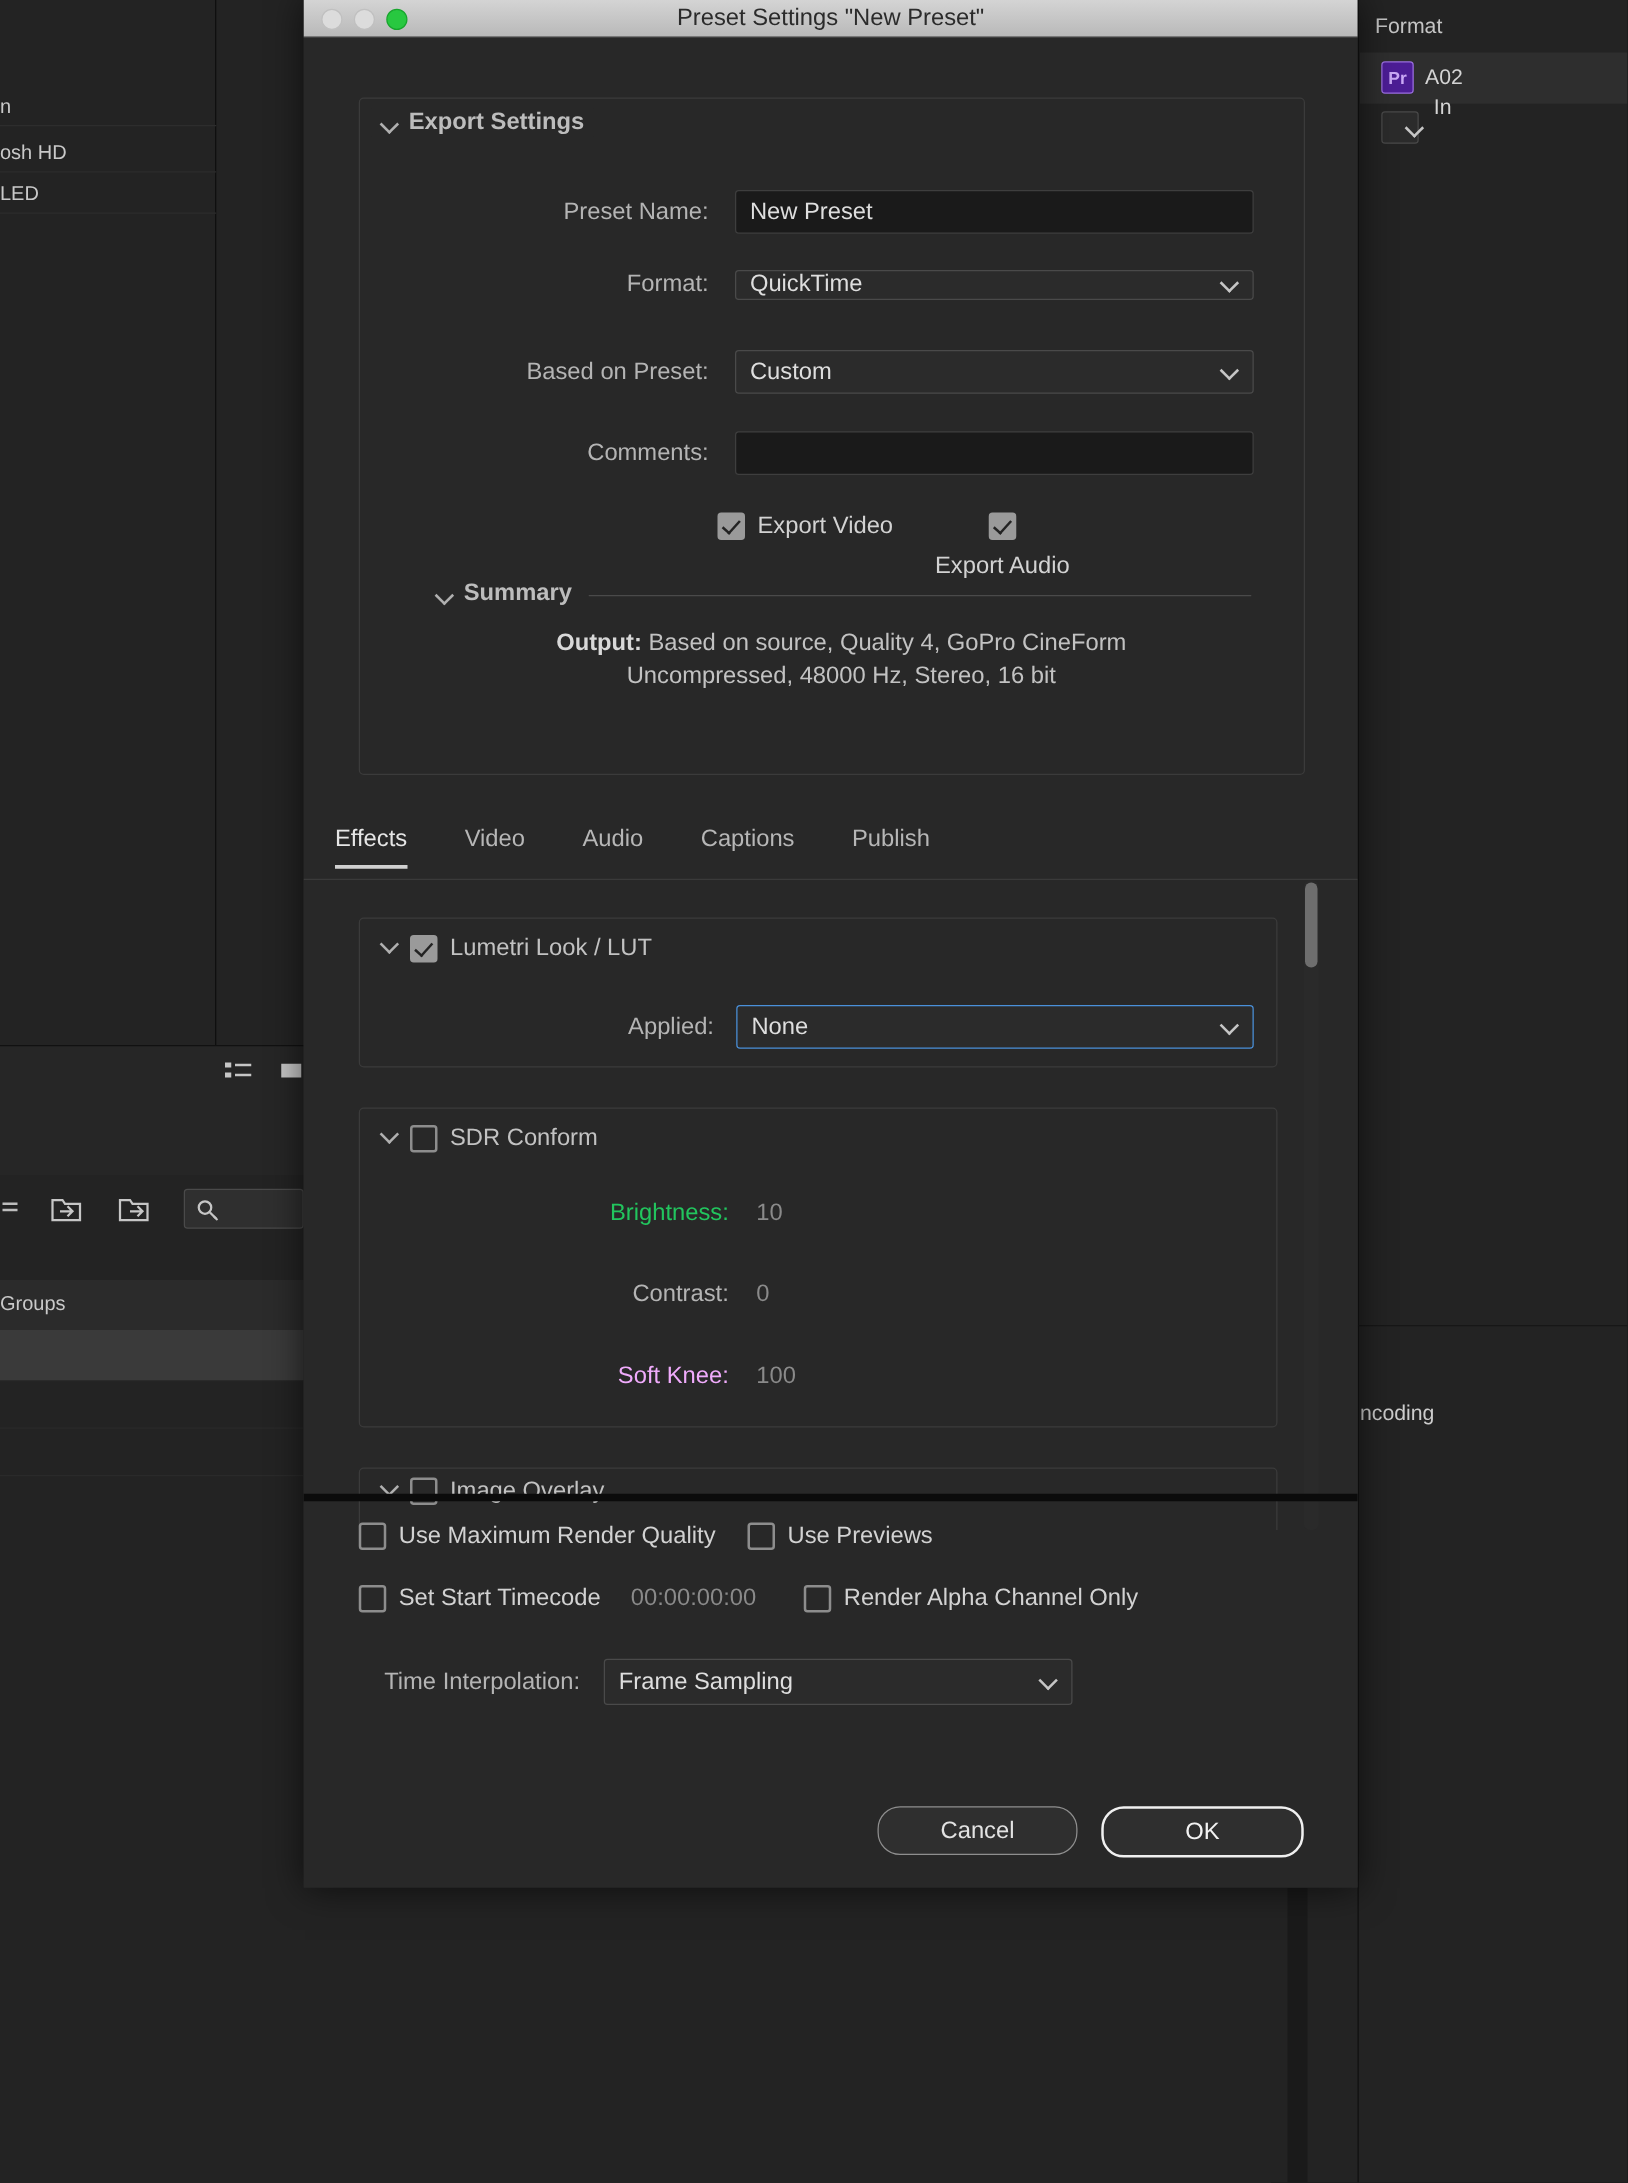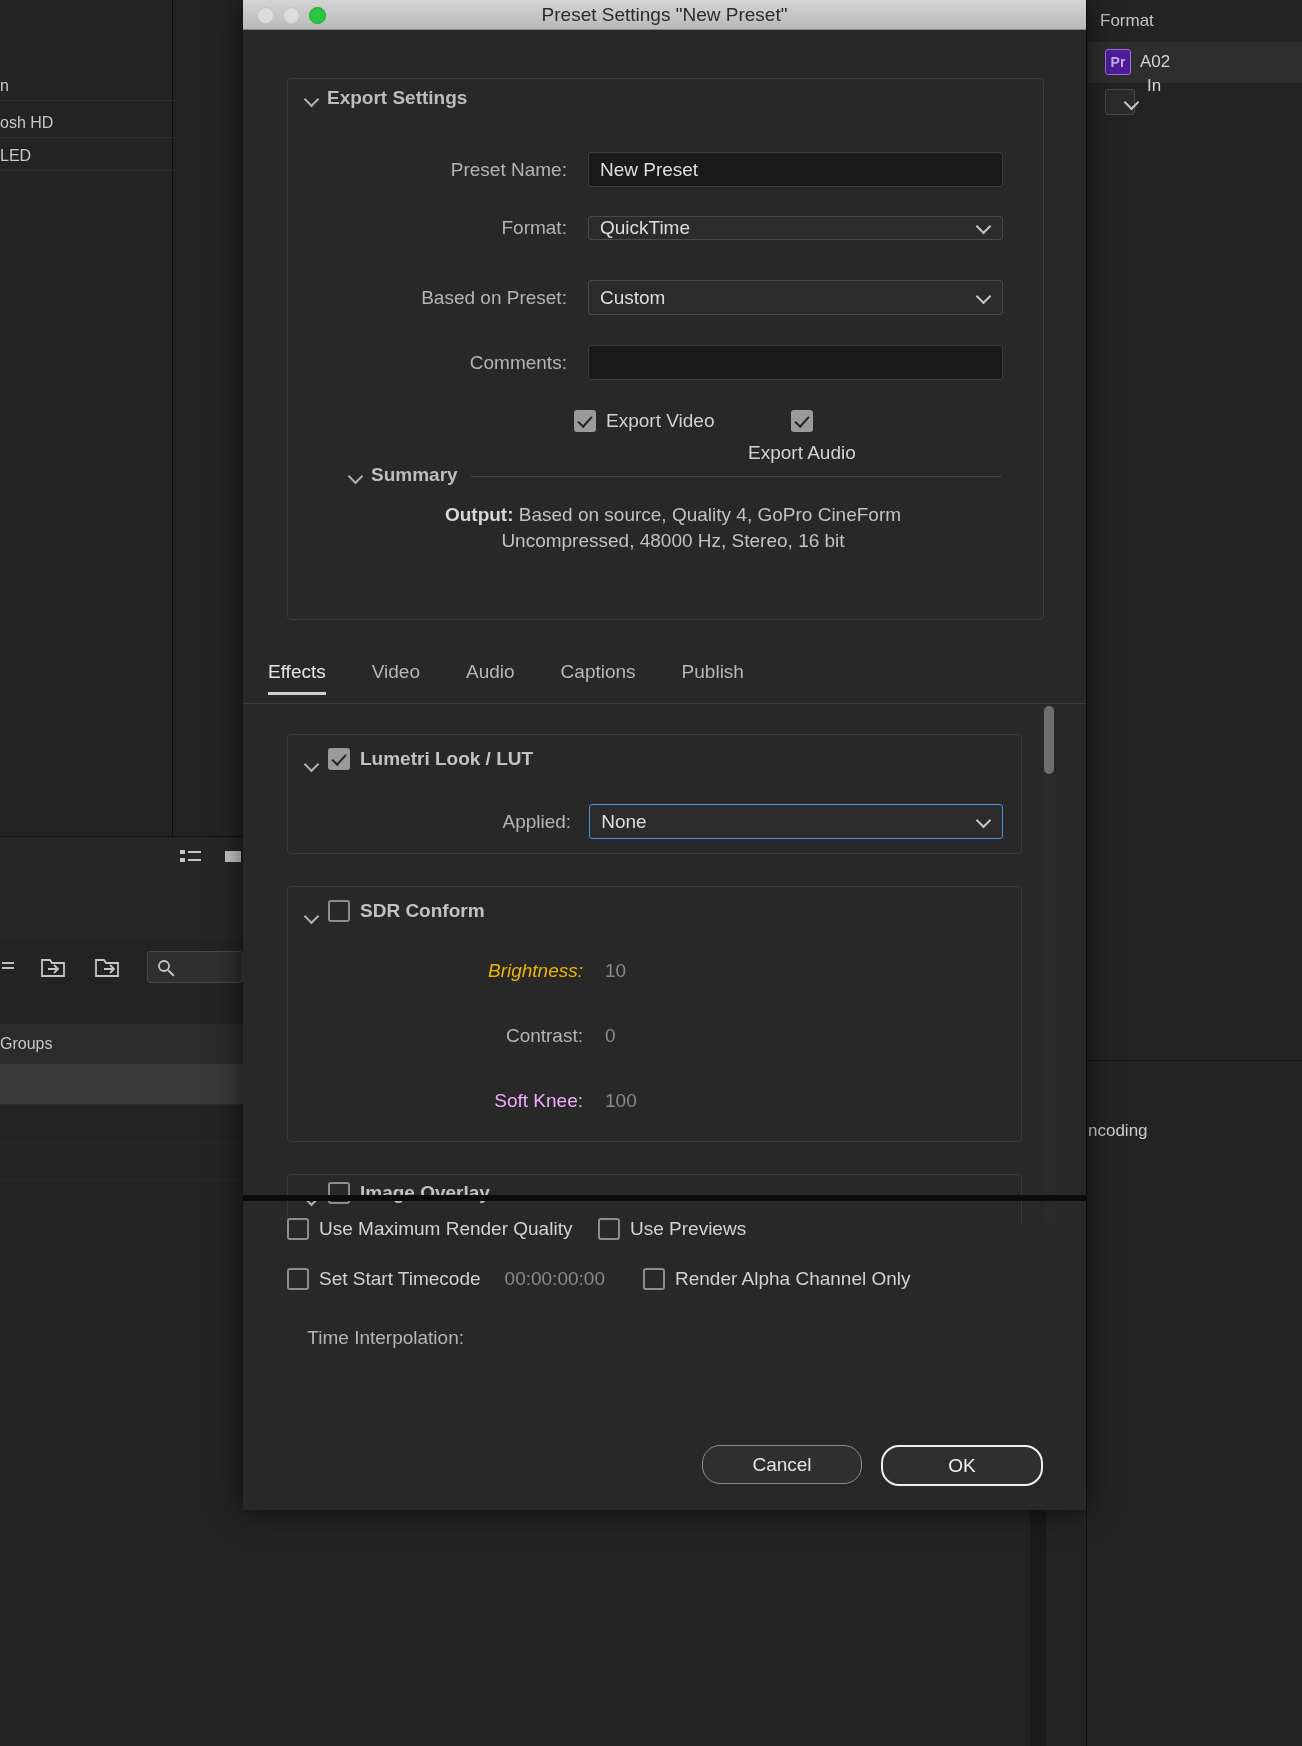--- a/index.html
+++ b/index.html
@@ -105,22 +105,22 @@
     border-bottom: 1px solid #3a3a3a; display: flex; align-items: flex-start; padding-left: 25px; }
   .tab { position: relative; color: #b6b6b6; font-size: 19px; padding: 9px 22px 12px 0;
     margin-right: 24px; }
   .tab.active { color: #e6e6e6; }
   .tab.active::after { content: ""; position: absolute; left: 0; right: 22px; bottom: 0;
     height: 3px; background: #d0d0d0; }
 
   
   .eff-panel { position: absolute; left: 0; width: 843px; background: #282828; overflow: hidden; }
   .eff-group { position: absolute; border: 1px solid #3b3b3b; border-radius: 4px; background: #282828; }
-  .eff-head { position: absolute; display: flex; align-items: flex-end; gap: 10px;
-    background: #282828; padding: 0 8px; color: #c2c2c2; font-size: 19px; font-weight: bold; }
+  .eff-head { position: absolute; display: flex; align-items: flex-start; gap: 10px;
+    background: #282828; padding: 0 8px; color: #c2c2c2; font-size: 19px; font-weight: normal; }
 
   .scrollbar { position: absolute; background: #2a2a2a; border-radius: 5px; }
   .scrollthumb { position: absolute; background: #6e6e6e; border-radius: 5px; }
 
   .divider-black { position: absolute; left: 0; width: 843px; height: 6px; background: #0b0b0b; }
 
   .btn { position: absolute; border-radius: 18px; display: flex; align-items: center;
     justify-content: center; font-size: 19px; }
   .btn.cancel { background: #2f2f2f; border: 1px solid #8f8f8f; color: #e2e2e2; }
   .btn.ok { background: #2f2f2f; border: 2px solid #f0f0f0; color: #f2f2f2; }
@@ -283,21 +283,21 @@
           </span>
         </div>
 
         <div class="eff-group" style="left:44px; top:182px; width:735px; height:256px;"></div>
         <div class="eff-head" style="left:54px; top:196px;">
           <span class="chev"></span>
           <span class="cb off"></span>
           <span>SDR Conform</span>
         </div>
         <div class="field-row" style="left:200px; top:256px; width:460px;">
-          <span class="f-label dim" style="width:140px; color:#eab308;font-style:italic;">Brightness:</span>
+          <span class="f-label dim" style="width:140px; color:#22c55e;">Brightness:</span>
           <span class="dim" style="margin-left:22px; font-size:19px;">10</span>
         </div>
         <div class="field-row" style="left:200px; top:321px; width:460px;">
           <span class="f-label" style="width:140px; color:#b4b4b4;">Contrast:</span>
           <span class="dim" style="margin-left:22px; font-size:19px;">0</span>
         </div>
         <div class="field-row" style="left:200px; top:386px; width:460px;">
           <span class="f-label" style="width:140px; color:#f0abfc;">Soft Knee:</span>
           <span class="dim" style="margin-left:22px; font-size:19px;">100</span>
         </div>
@@ -330,20 +330,24 @@
         <span>Set Start Timecode</span>
         <span class="dim" style="margin-left:14px;">00:00:00:00</span>
       </div>
       <div class="cb-row" style="left:400px; top:1238px;">
         <span class="cb off"></span>
         <span>Render Alpha Channel Only</span>
       </div>
 
       <div class="field-row" style="left:41px; top:1297px;">
         <span class="f-label" style="width:180px;">Time Interpolation:</span>
+        <span class="f-select" style="margin-left:19px; width:375px; height:37px;">
+          <span>Frame Sampling</span>
+          <span class="caret"></span>
+        </span>
       </div>
 
       <div class="btn cancel" style="left:459px; top:1415px; width:160px; height:39px;">
         <span>Cancel</span>
       </div>
       <div class="btn ok" style="left:638px; top:1415px; width:162px; height:41px;">
         <span>OK</span>
       </div>
 
     </div>

